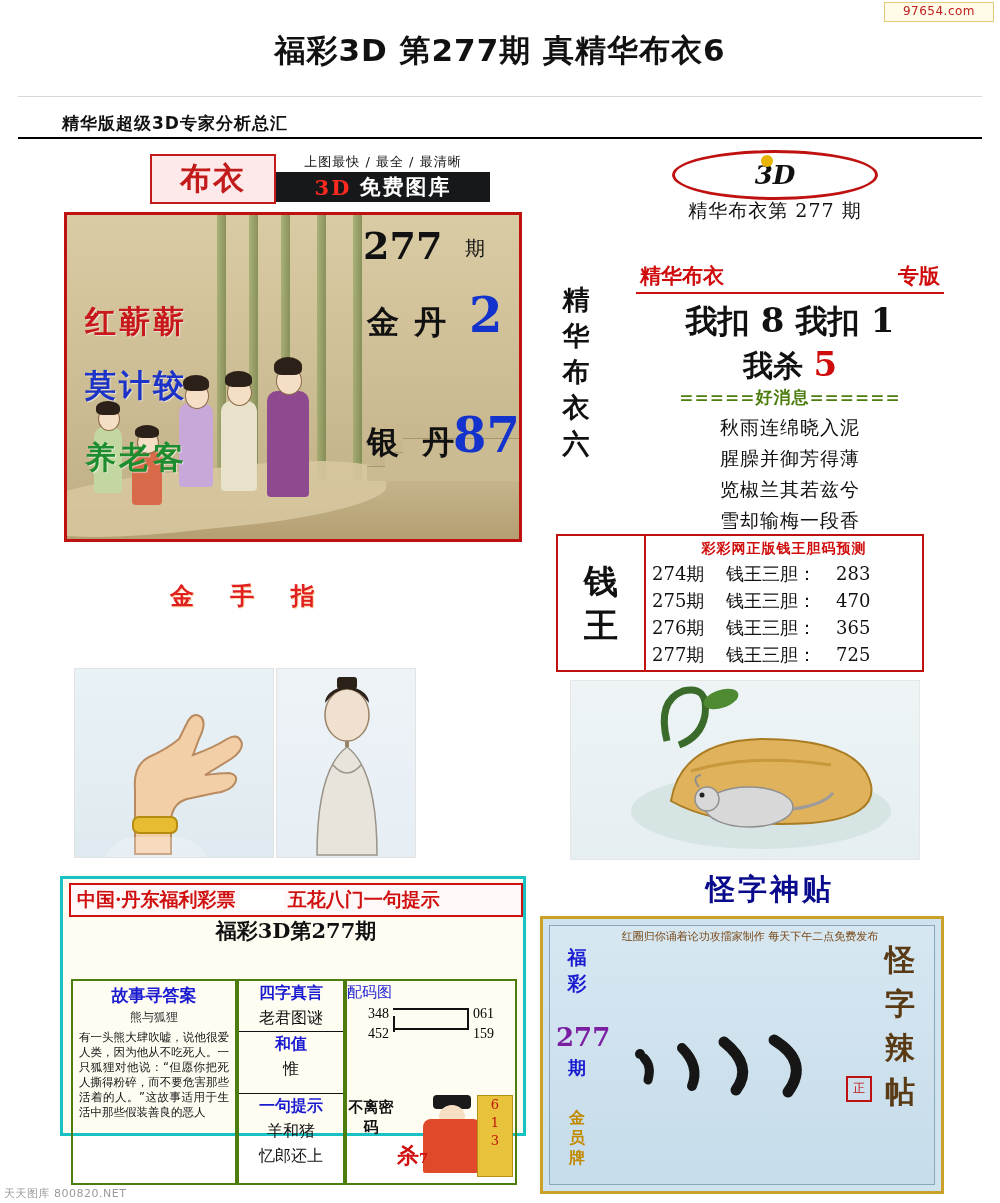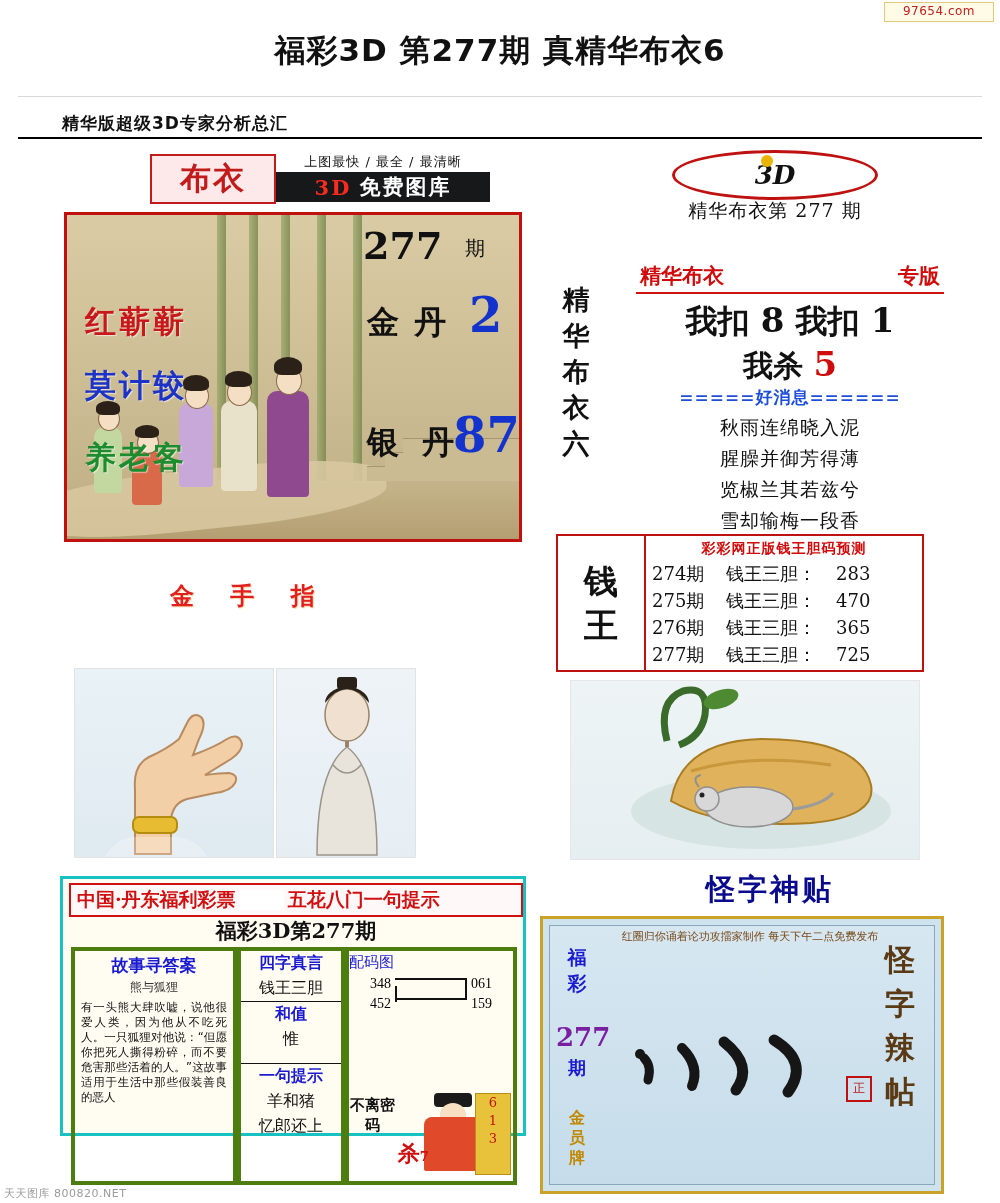--- a/index.html
+++ b/index.html
@@ -259,21 +259,21 @@
   }
   .jh-line1 .num { font-size: 34px; }
   .jh-line2 {
     left: 636px; top: 344px; width: 308px; height: 42px;
     text-align: center; font-size: 30px; font-weight: bold;
     color: #111; font-family: "DejaVu Serif", serif;
   }
   .jh-line2 .num { color: #d00b0b; font-size: 34px; }
   .jh-good {
     left: 636px; top: 386px; width: 308px; height: 26px;
-    text-align: center; font-size: 17px; color: #1d4ed8;
+    text-align: center; font-size: 17px; color: #4d7c0f;
     font-weight: bold; font-family: "DejaVu Serif", serif;
     letter-spacing: 1px;
   }
   .jh-poem {
     left: 636px; top: 412px; width: 308px;
     text-align: center; font-size: 19px; color: #111;
     line-height: 31px; font-family: "DejaVu Serif", serif;
     letter-spacing: 1px;
   }
 
@@ -341,21 +341,21 @@
   }
   .bl-sub {
     position: absolute; left: 0; top: 38px; width: 466px; height: 28px;
     text-align: center; font-size: 21px; font-weight: bold; color: #111;
     font-family: "DejaVu Serif", serif;
   }
   .bl-grid {
     position: absolute; left: 8px; top: 68px; width: 446px; height: 238px;
     display: flex;
   }
-  .bl-col { border: 4px solid #4d7c0f; box-sizing: border-box; position: relative; }
+  .bl-col { border: 2px solid #4d7c0f; box-sizing: border-box; position: relative; margin-top: 32px; }
   .c-story { width: 166px; }
   .c-mid { width: 108px; }
   .c-right { width: 172px; }
   .story-title {
     font-size: 17px; font-weight: bold; color: #1a1ad0; text-align: center;
     margin-top: 3px; font-family: "DejaVu Serif", serif;
   }
   .story-sub {
     font-size: 12px; color: #333; text-align: center; margin-top: 2px;
   }
@@ -660,21 +660,21 @@
 
       <div class="bl-col c-story">
         <div class="story-title">故事寻答案</div>
         <div class="story-sub">熊与狐狸</div>
         <div class="story-body">有一头熊大肆吹嘘，说他很爱人类，因为他从不吃死人。一只狐狸对他说：“但愿你把死人撕得粉碎，而不要危害那些活着的人。”这故事适用于生活中那些假装善良的恶人</div>
       </div>
 
       <div class="bl-col c-mid">
         <div class="cellbox">
           <div class="cell-t">四字真言</div>
-          <div class="cell-v">钱王三胆</div>
+          <div class="cell-v">老君图谜</div>
         </div>
         <div class="cellbox" style="height:62px;">
           <div class="cell-t">和值</div>
           <div class="cell-v">惟</div>
         </div>
         <div class="cellbox" style="border-bottom:none;">
           <div class="cell-t">一句提示</div>
           <div class="cell-v">羊和猪</div>
           <div class="cell-v">忆郎还上</div>
         </div>

